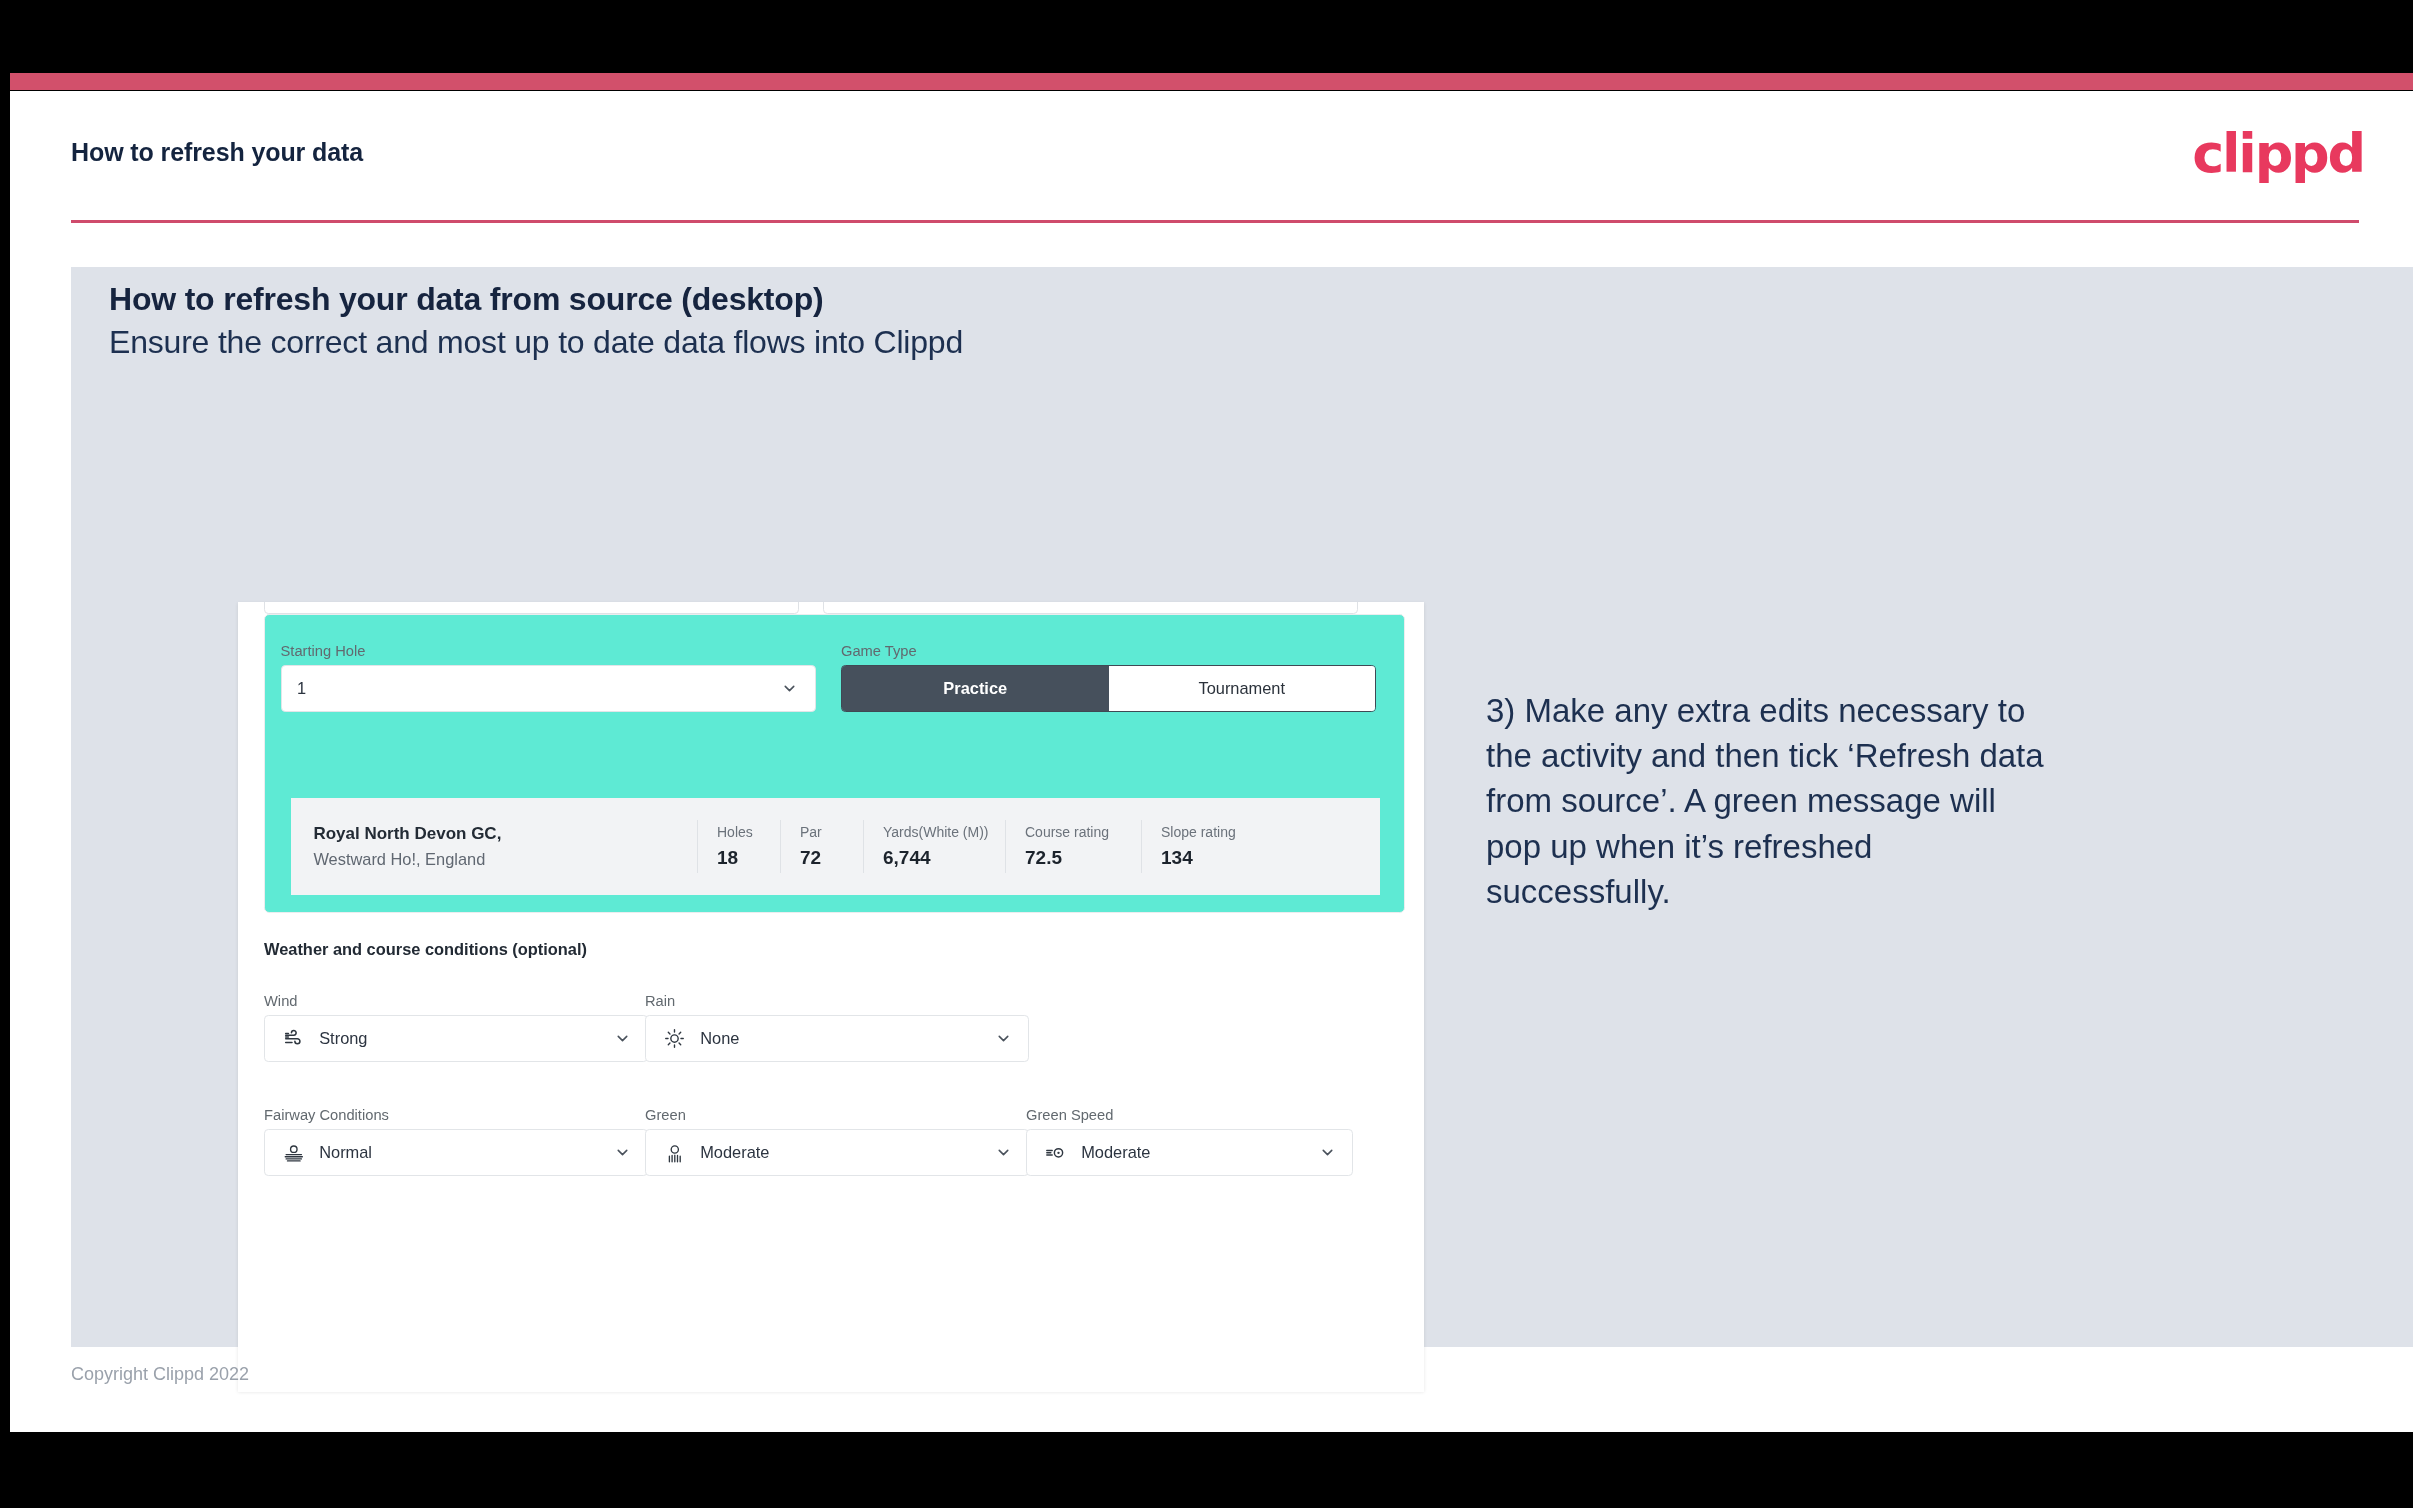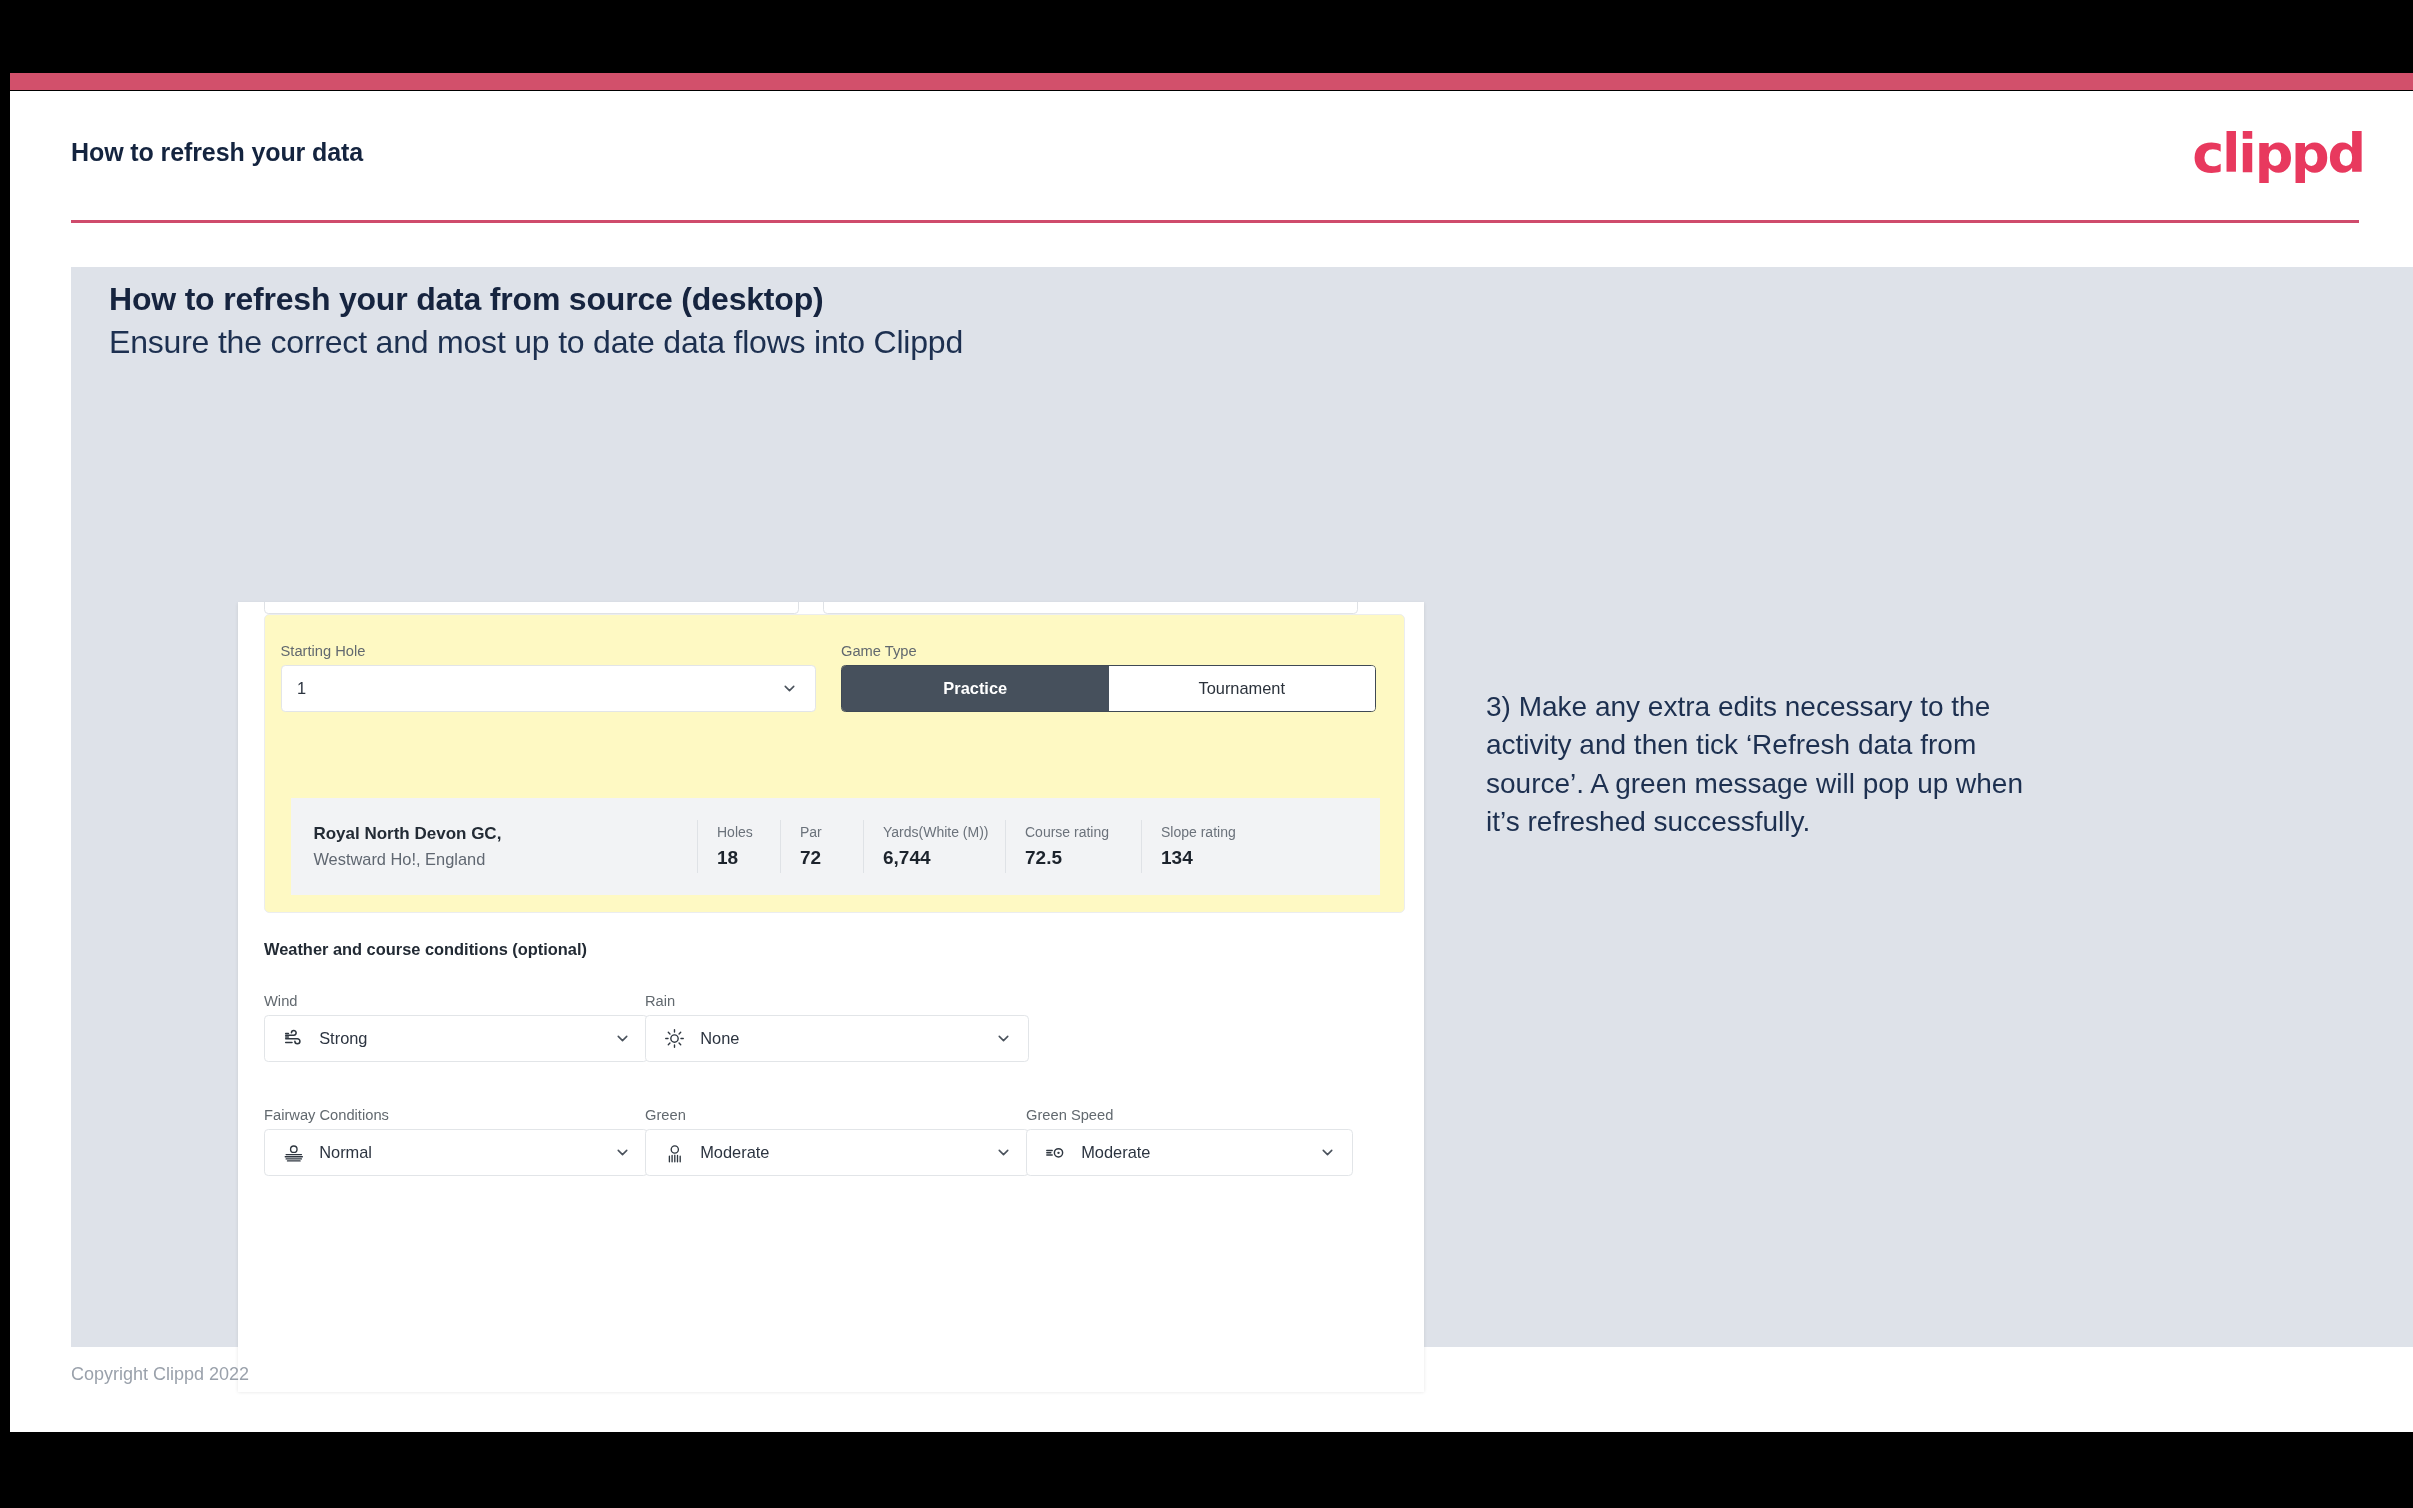--- a/index.html
+++ b/index.html
@@ -56,21 +56,21 @@
   }
   .panel-sub {
     position:absolute; left:38px; top:57px;
     font-size:32px; font-weight:400; color:#1d3050;
     letter-spacing:-0.2px;
   }
 
   
   .annot {
     position:absolute; left:1415px; top:421px; width:570px;
-    font-size:28px; line-height:1.37; color:#1d3050; font-weight:500;
+    font-size:33px; line-height:1.37; color:#1d3050; font-weight:500;
   }
 
   
   .shot {
     position:absolute; left:167px; top:335px;
     width:1186px; height:790px;
     background:#ffffff;
     box-shadow:0 0.9px 3.5px rgba(0,0,0,.10);
     overflow:hidden;
   }
@@ -83,21 +83,21 @@
     position:absolute; top:-21px; height:33px;
     border:0.9px solid #dfe2e6; border-radius:4.3px; background:#fff;
   }
   .clip-left  { left:26px;  width:535px; }
   .clip-right { left:585px; width:535px; }
 
   
   .subcard {
     position:absolute; left:26px; top:12px;
     width:1141px; height:299px;
-    border:0.9px solid #ebedef; border-radius:5.2px; background:#fef9c3;
+    border:0.9px solid #ebedef; border-radius:5.2px; background:#5eead4;
   }
 
   .fld-label {
     position:absolute; font-size:14.7px; color:#62696f; font-weight:400;
   }
 
   .select-box {
     position:absolute; height:47px;
     border:0.9px solid #e2e5e8; border-radius:4.3px; background:#fff;
     display:flex; align-items:center;

